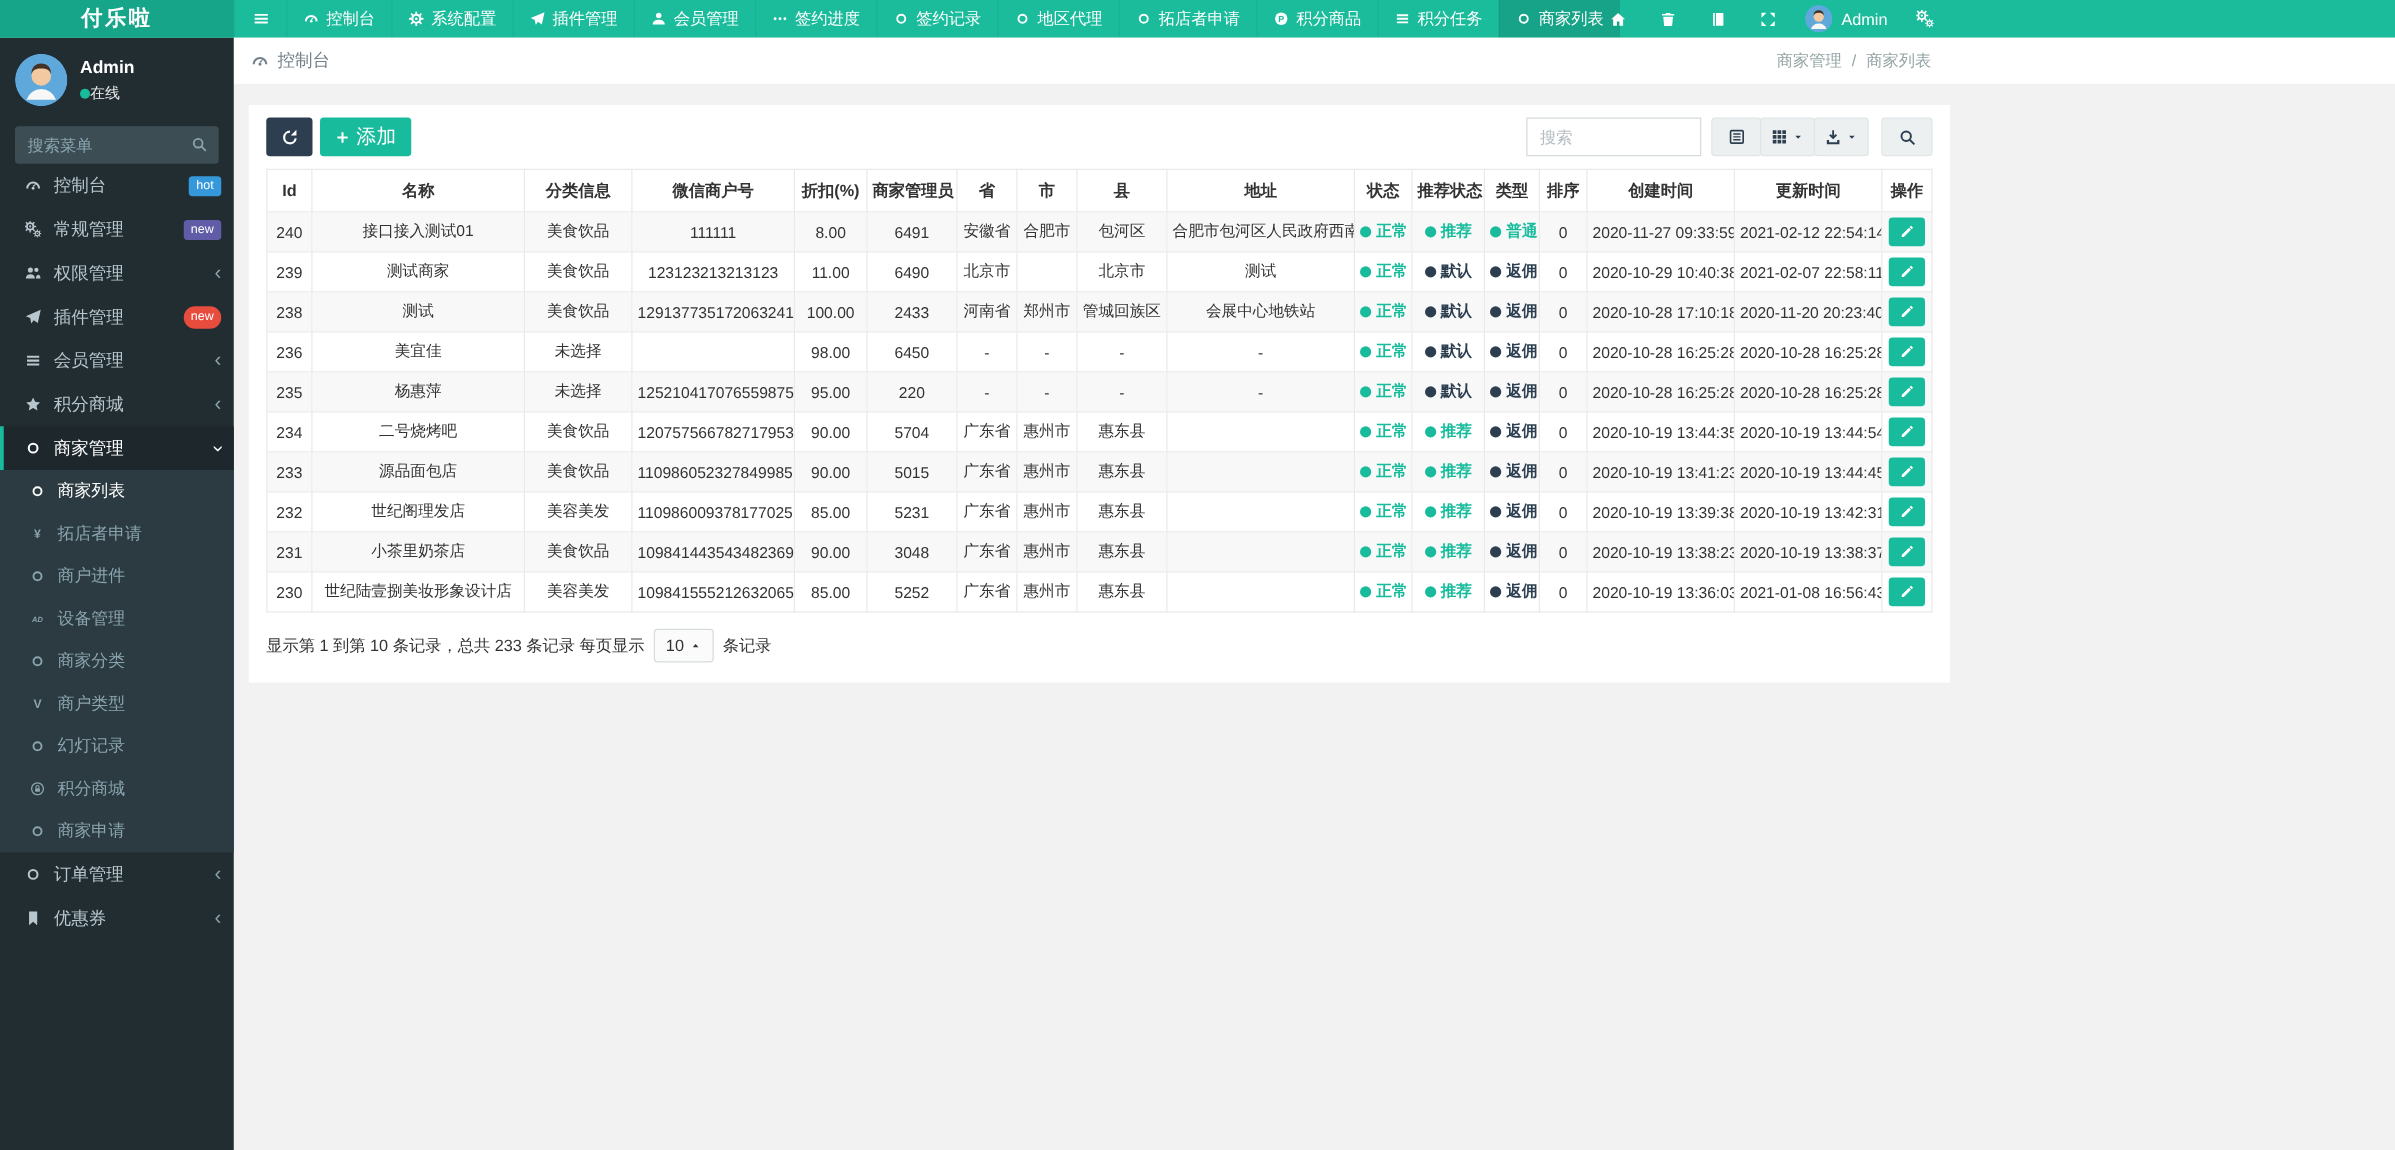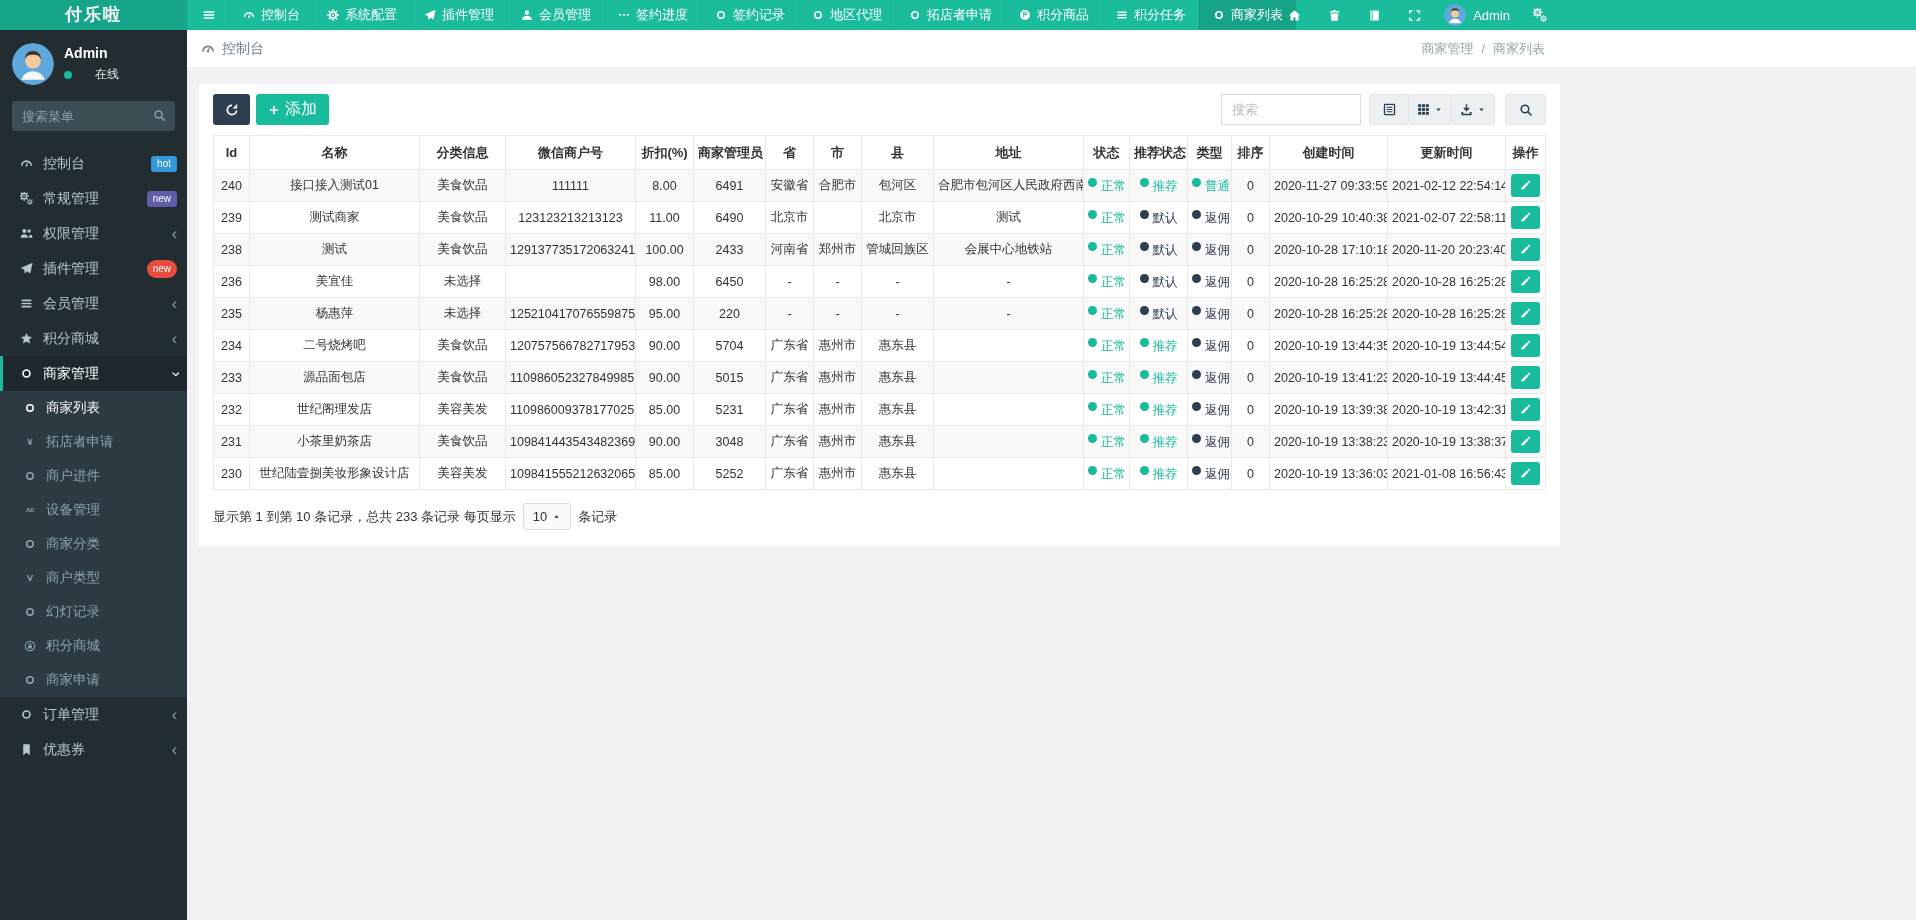--- a/index.html
+++ b/index.html
@@ -17,23 +17,23 @@
   .topnav-right{position:absolute;right:356px;top:0;height:30px;display:flex;align-items:center;color:#fff;}
   .icon-btn{width:40px;height:30px;display:flex;align-items:center;justify-content:center;color:#fff;cursor:pointer;}
   .nav-user{display:flex;align-items:center;gap:7px;padding:0 10px;font-size:13px;color:#fff;cursor:pointer;}
   .nav-avatar{width:22px;height:22px;border-radius:50%;overflow:hidden;flex:none;}
 
   
   .sidebar{position:absolute;top:30px;left:0;bottom:0;width:187px;background:#222d32;color:#b8c7ce;z-index:10;}
   .user-panel{display:flex;gap:10px;padding:13px 12px 10px;align-items:center;}
   .user-avatar{width:42px;height:42px;border-radius:50%;overflow:hidden;flex:none;}
   .user-name{color:#fff;font-weight:bold;font-size:14px;}
-  .user-status{font-size:12px;color:#ececec;display:flex;align-items:center;gap:23px;margin-top:5px;}
+  .user-status{font-size:12px;color:#ececec;display:flex;align-items:center;gap:0;margin-top:5px;}
   .status-dot{width:8px;height:8px;background:#18bc9c;border-radius:50%;flex:none;}
-  .side-search{margin:6px 12px 15px;position:relative;}
+  .side-search{margin:6px 12px 0;position:relative;}
   .side-search input{width:100%;height:30px;background:#3c4d54;border:none;border-radius:3px;color:#ccc;padding:0 30px 0 10px;font-size:13px;outline:none;}
   .side-search input::placeholder{color:#8aa4af;}
   .side-search .sicon{position:absolute;right:9px;top:8px;color:#8aa4af;}
   .side-menu{list-style:none;font-size:14px;}
   .side-item{display:flex;align-items:center;height:35px;padding:0 10px 0 12px;cursor:pointer;border-left:3px solid transparent;color:#b8c7ce;}
   .side-item .micon{width:22px;display:flex;justify-content:center;margin-right:6px;flex:none;}
   .side-item .chev{margin-left:auto;color:#8aa4af;font-size:16px;line-height:1;}
   .side-item.active-parent{background:#1e282c;color:#fff;border-left-color:#18bc9c;}
   .side-item.active-parent .chev{color:#fff;transform:rotate(-90deg);}
   .badge{margin-left:auto;font-size:10px;color:#fff;padding:2px 6px;border-radius:3px;line-height:1.2;}
@@ -60,26 +60,26 @@
   .btn-group{display:flex;}
   .btn-light{background:#ecf0f1;color:#2c3e50;min-width:40px;gap:4px;border:1px solid #e0e5e6;margin-left:-1px;border-radius:3px;padding:0 8px;}
   .btn-search{margin-left:10px;width:41px;background:#ecf0f1;border:1px solid #e0e5e6;color:#2c3e50;}
 
   
   .grid{width:100%;border-collapse:collapse;table-layout:fixed;font-size:12.5px;color:#333;}
   .grid th,.grid td{border:1px solid #eaeaea;text-align:center;padding:0 4px;overflow:hidden;white-space:nowrap;}
   .grid th{height:34px;font-weight:bold;font-size:13px;background:#fff;}
   .grid td{height:32px;}
   .grid tbody tr:nth-child(odd){background:#f8f8f8;}
-  .st{display:inline-flex;align-items:flex-start;gap:4px;}
+  .st{display:inline-flex;align-items:center;gap:4px;font-weight:bold;}
   .st .d{width:9px;height:9px;border-radius:50%;flex:none;}
   .btn-edit{width:29px;height:23px;background:#18bc9c;border:none;border-radius:3px;color:#fff;display:inline-flex;align-items:center;justify-content:center;cursor:pointer;vertical-align:middle;}
 
   
-  .pagefoot{display:flex;align-items:flex-start;margin-top:13px;font-size:13px;color:#333;flex-direction:column;}
+  .pagefoot{display:flex;align-items:flex-end;margin-top:13px;font-size:13px;color:#333;}
   .pinfo{display:flex;align-items:center;gap:7px;}
   .psize-btn{display:inline-flex;align-items:center;gap:5px;border:1px solid #d6dbdb;background:#fbfbfb;height:27px;padding:0 9px;border-radius:3px;cursor:pointer;color:#333;font-size:13px;}
   .pager{margin-left:auto;display:flex;gap:3px;}
   .page-btn{min-width:30px;height:31px;padding:0 11px;background:#ecf0f1;color:#2c3e50;display:flex;align-items:center;justify-content:center;border-radius:2px;cursor:pointer;font-size:13px;}
   .page-btn.active{background:#2c3e50;color:#fff;}
   .page-btn.ellip{color:#7b8a8b;}
 </style>
 </head>
 <body>
 

